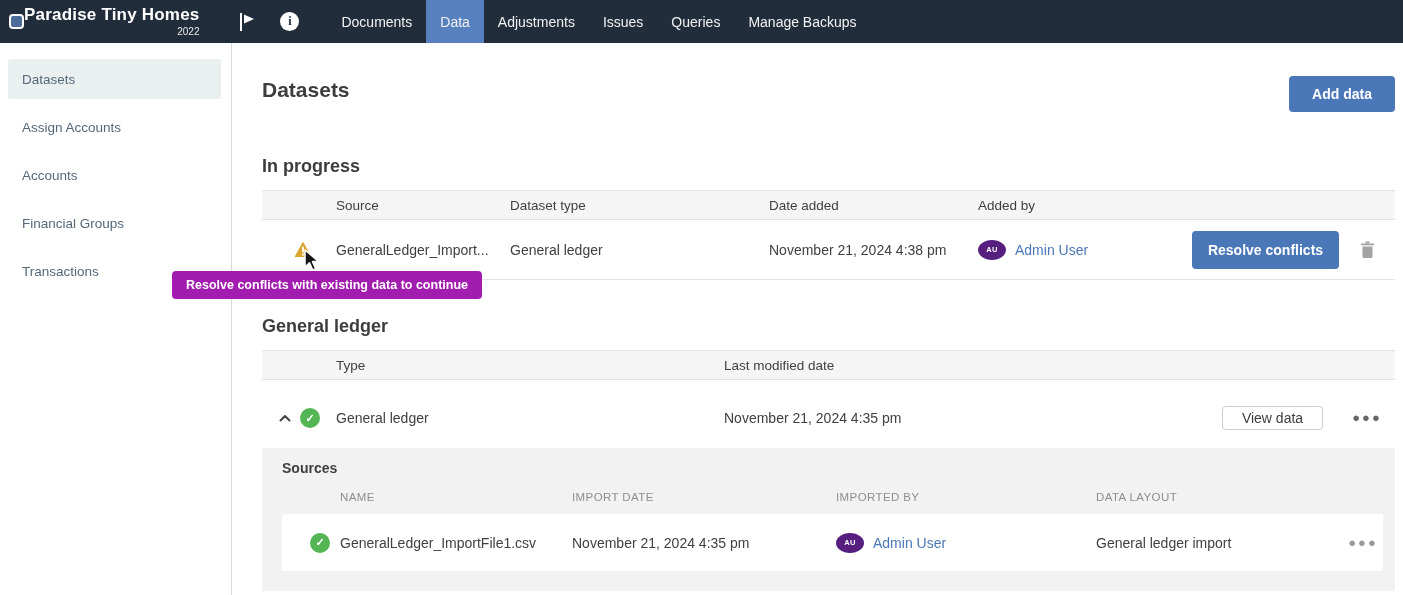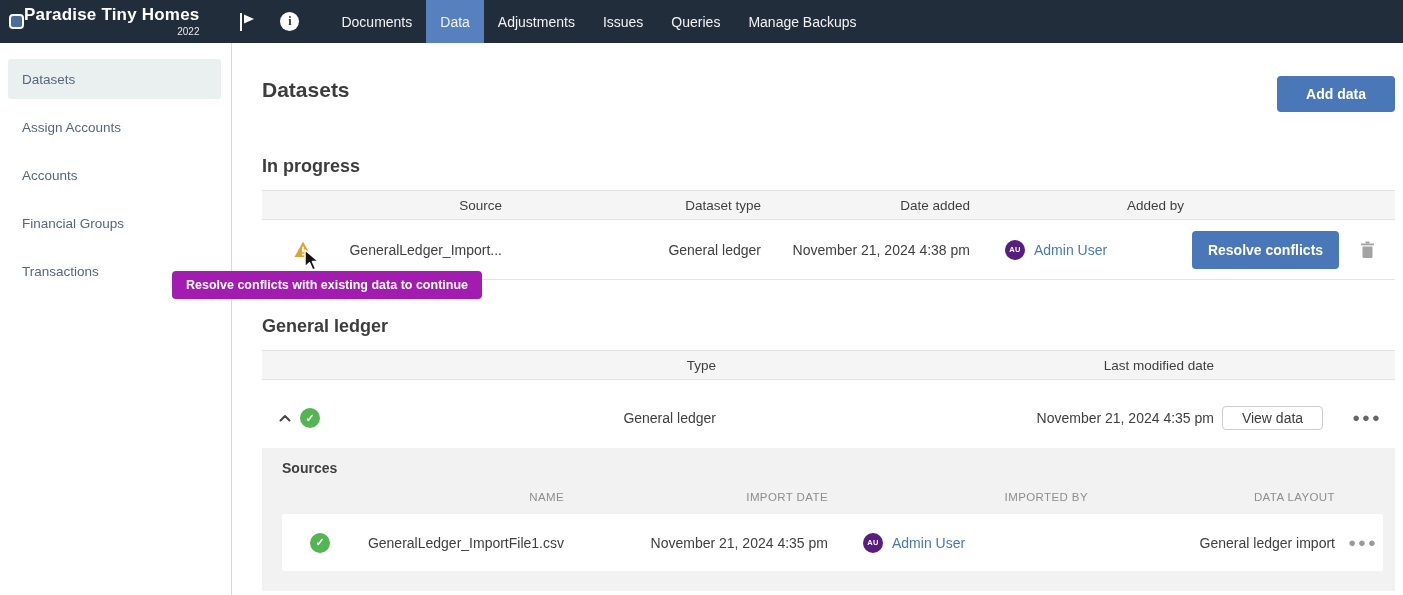--- a/index.html
+++ b/index.html
@@ -66,21 +66,21 @@
 
   .content { flex: 1; padding: 33px 8px 0 30px; }
 
   .title-row { display: flex; justify-content: space-between; align-items: flex-start; }
   .page-title { font-size: 21px; font-weight: 700; color: #3d3d3d; line-height: 28px; }
   .btn-primary {
     background: #4a77b8; color: #fff;
     font-family: "Liberation Sans", sans-serif;
     font-size: 14px; font-weight: 700;
     border: none; border-radius: 4px;
-    padding: 10px 29px; cursor: pointer;
+    padding: 10px 23px; cursor: pointer;
   }
   .section-heading { font-size: 18px; font-weight: 700; color: #3d3d3d; }
   .h-inprogress { margin-top: 44px; margin-bottom: 13px; }
   .h-gl { margin-top: 36px; margin-bottom: 13px; }
 
   
   .tbl { width: 100%; }
   .tbl-head {
     display: grid; align-items: center;
     height: 30px;
@@ -93,42 +93,41 @@
     display: grid; align-items: center;
     height: 60px;
     background: #fff;
     border-bottom: 1px solid #e3e3e3;
     font-size: 14px; color: #404040;
   }
   .cols-ip { grid-template-columns: 74px 174px 259px 209px 1fr 147px 56px; }
   .cols-gl { grid-template-columns: 74px 388px 1fr 117px 56px; margin-top: 8px; }
   .gl-row { border-bottom: none; }
 
-  .cell { overflow: hidden; white-space: nowrap; text-overflow: ellipsis; padding-right: 8px; text-align: right; }
+  .cell { overflow: hidden; white-space: nowrap; text-overflow: ellipsis; padding-right: 8px; }
   .icon-cell { display: flex; align-items: center; padding-left: 32px; }
   .icon-cell-gl { display: flex; align-items: center; gap: 9px; padding-left: 17px; }
 
   .warn-wrap { position: relative; width: 18px; height: 17px; cursor: pointer; }
 
   .check-circle {
     width: 20px; height: 20px; border-radius: 50%;
     background: #53b553; color: #fff;
     display: flex; align-items: center; justify-content: center;
     font-size: 11px; font-weight: 700;
   }
   .chevron-btn { display: flex; align-items: center; cursor: pointer; }
 
   .user-cell { display: flex; align-items: center; gap: 9px; }
   .avatar {
-    width: 20px; height: 20px; border-radius: 50%;
+    width: 28px; height: 20px; border-radius: 50%;
     background: #561e7e; color: #fff;
     font-size: 7.5px; font-weight: 700;
     display: flex; align-items: center; justify-content: center;
     letter-spacing: .3px;
-    margin-left: 27px;
   }
   .user-link { color: #4a77b8; cursor: pointer; }
 
   .btn-resolve { width: 147px; height: 38px; padding: 0; }
   .btn-secondary {
     background: #fff; color: #3d3d3d;
     font-family: "Liberation Sans", sans-serif;
     font-size: 14px;
     border: 1px solid #ccc; border-radius: 4px;
     width: 101px; height: 24px; cursor: pointer;

